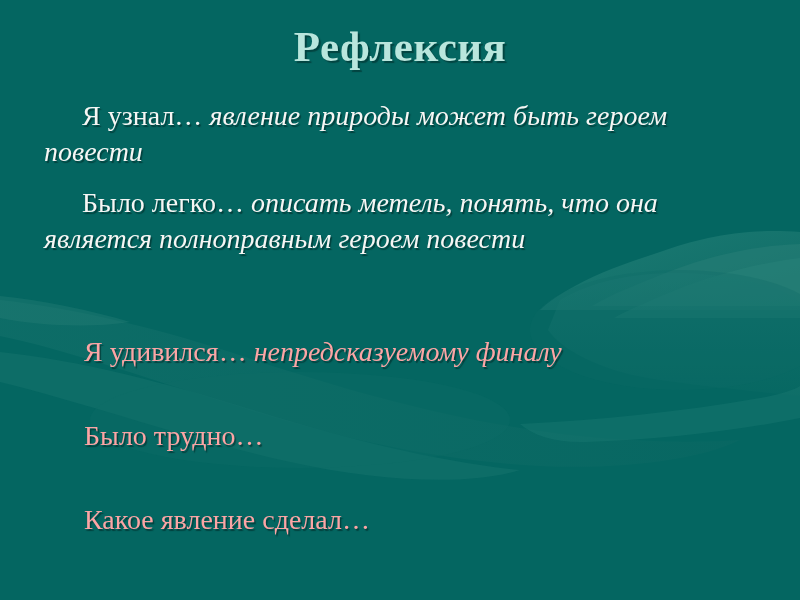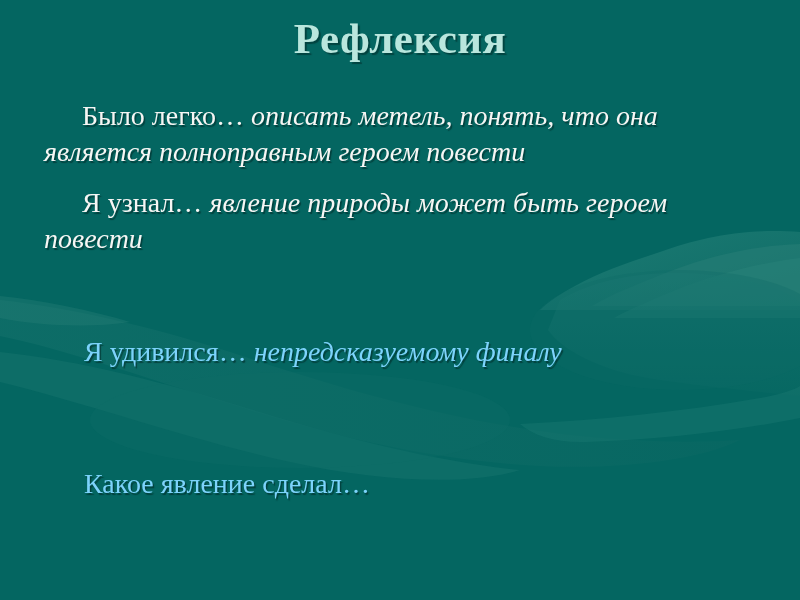--- a/index.html
+++ b/index.html
@@ -23,21 +23,21 @@
   .bg-layer {
     position: absolute;
     inset: 0;
     pointer-events: none;
   }
   .bg-layer svg { display: block; width: 800px; height: 600px; }
 
   
   .title {
     position: absolute;
-    top: 14px;
+    top: 22px;
     left: 0;
     width: 800px;
     text-align: center;
     font-size: 43px;
     font-weight: bold;
     letter-spacing: 0.5px;
     color: #b9e6dd;
     text-shadow: 2px 2px 1px rgba(0,40,38,0.55);
     white-space: nowrap;
   }
@@ -56,21 +56,21 @@
     font-size: 28px;
     line-height: 1.30;
     text-indent: 38px;
     margin: 0 0 14px 0;
   }
   .para .lead { font-style: normal; }
   .para .tail { font-style: italic; }
 
   
   .para-lower {
-    color: #7dd3fc;
+    color: #fca5a5;
     text-shadow: 1.5px 1.5px 1px rgba(0,35,33,0.55);
     font-size: 28px;
     line-height: 1.30;
     margin: 0;
     padding-left: 40px;
     text-indent: 0;
   }
   .para-lower .lead { font-style: normal; }
   .para-lower .tail { font-style: italic; }
 
@@ -127,35 +127,38 @@
 
       <path d="M0 296 C 40 300, 90 310, 130 322 C 90 328, 40 326, 0 318 Z" fill="#2a8078" opacity="0.35"></path>
     </svg>
   </div>
 
   <div class="title">Рефлексия</div>
 
   <div class="body-block">
 
     <p class="para">
-      <span class="lead">Было легко… </span><span class="tail">описать метель, понять, что она является полноправным героем повести</span>
+      <span class="lead">Я узнал… </span><span class="tail">явление природы может быть героем повести</span>
     </p>
 
     <p class="para">
-      <span class="lead">Я узнал… </span><span class="tail">явление природы может быть героем повести</span>
+      <span class="lead">Было легко… </span><span class="tail">описать метель, понять, что она является полноправным героем повести</span>
     </p>
 
     <div class="gap-a"></div>
 
     <p class="para-lower">
       <span class="lead">Я удивился… </span><span class="tail">непредсказуемому финалу</span>
     </p>
 
     <div class="gap-b"></div>
 
+    <p class="para-lower">
+      <span class="lead">Было трудно…</span><span class="tail"></span>
+    </p>
 
     <div class="gap-c"></div>
 
     <p class="para-lower">
       <span class="lead">Какое явление сделал…</span><span class="tail"></span>
     </p>
 
   </div>
 </div>
 

